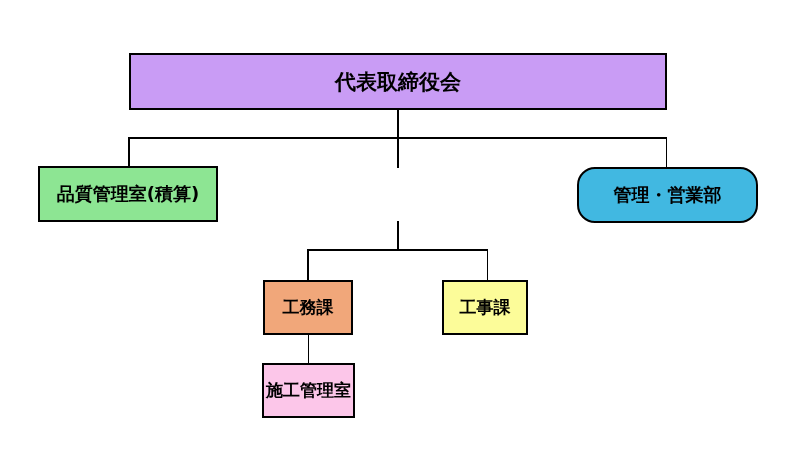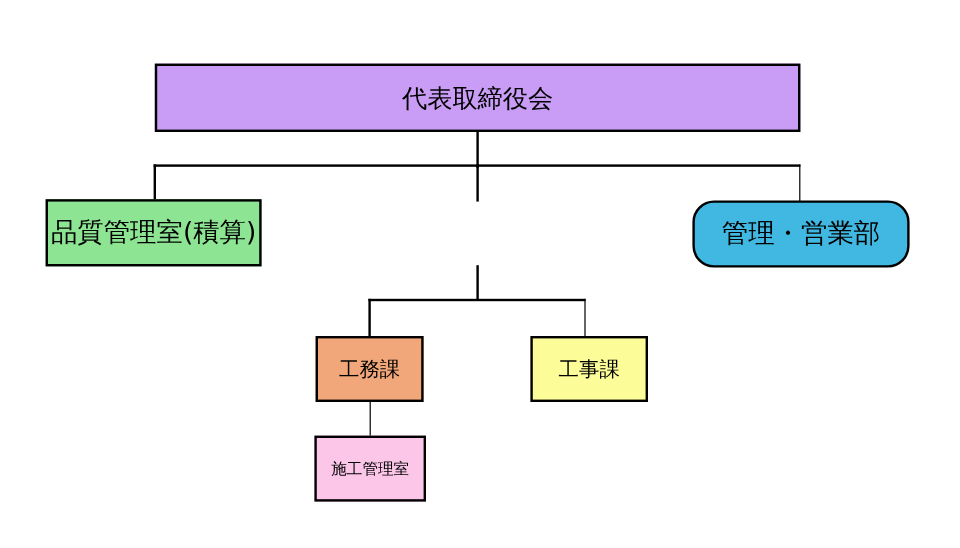--- a/index.html
+++ b/index.html
@@ -18,25 +18,26 @@
   .node {
     position: absolute;
     box-sizing: border-box;
     border: 2px solid #000000;
     display: flex;
     align-items: center;
     justify-content: center;
     color: #000000;
     white-space: nowrap;
     z-index: 2;
+    font-weight: bold;
   }
   .node--root  { font-size: 21px; }
-  .node--lvl2  { font-size: 22px; }
+  .node--lvl2  { font-size: 18px; }
   .node--lvl3  { font-size: 17px; }
-  .node--lvl4  { font-size: 13px; }
+  .node--lvl4  { font-size: 17px; }
   .line {
     position: absolute;
     background: #000000;
     z-index: 1;
   }
   .line--v { width: 1.5px; }
   .line--h { height: 1.5px; }
 </style>
 </head>
 <body>
@@ -64,21 +65,21 @@
 
 
   <div class="node node--lvl2" style="left: 577px; top: 167px; width: 181px; height: 56px; background-color: rgb(65, 184, 225); border-radius: 18px;">
     <span>管理・営業部</span>
   </div>
 
   <div class="node node--lvl3" style="left: 263px; top: 280px; width: 90px; height: 55px; background-color: rgb(241, 167, 122);">
     <span>工務課</span>
   </div>
 
-  <div class="node node--lvl3" style="left: 442px; top: 280px; width: 98px; height: 55px; background-color: rgb(252, 252, 153);">
+  <div class="node node--lvl3" style="left: 442px; top: 280px; width: 86px; height: 55px; background-color: rgb(252, 252, 153);">
     <span>工事課</span>
   </div>
 
   <div class="node node--lvl4" style="left: 262px; top: 363px; width: 93px; height: 55px; background-color: rgb(252, 198, 233);">
     <span>施工管理室</span>
   </div>
 
 </div>
 
 </body></html>

